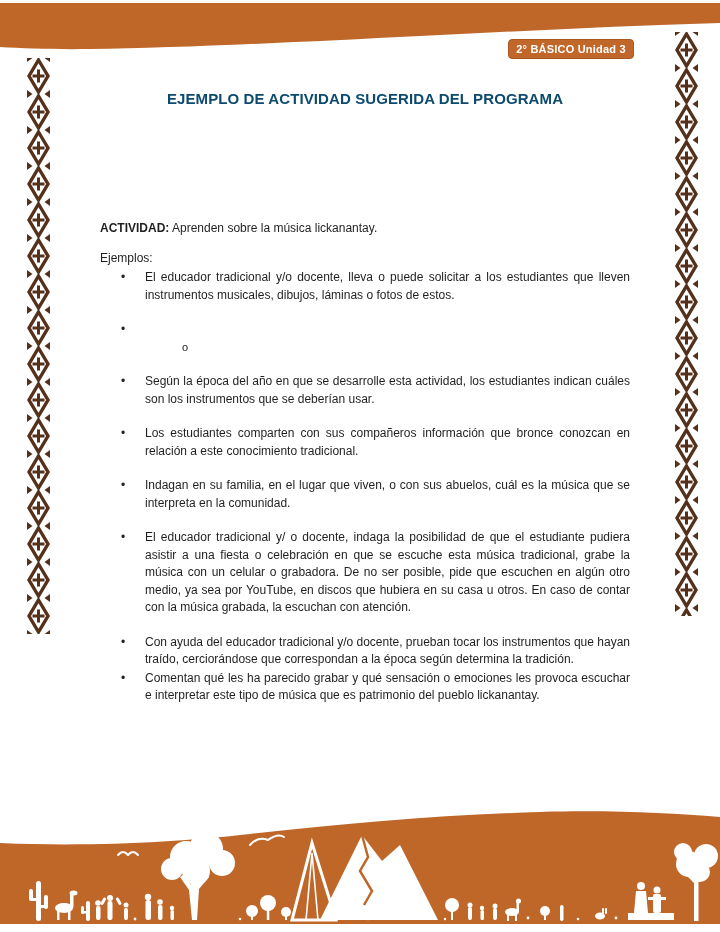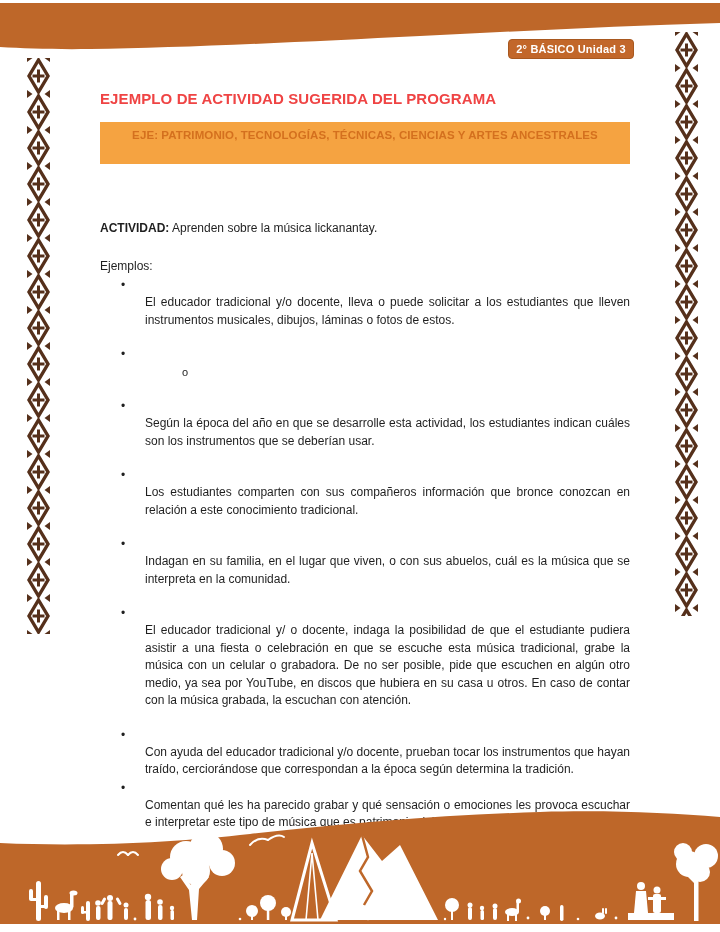--- a/index.html
+++ b/index.html
@@ -9,37 +9,37 @@
   .header-wave{position:absolute;top:0;left:0;width:720px;height:62px;display:block;}
   .unit-badge{position:absolute;top:39px;left:508px;width:126px;height:20px;
       background:#c2672a;border:1px solid #a8581f;border-radius:4px;
       color:#ffffff;font-weight:bold;font-size:11px;line-height:19px;text-align:center;
       letter-spacing:.2px;box-sizing:border-box;}
   
   .orn{position:absolute;display:block;}
   .orn-left{left:27px;top:58px;width:23px;height:576px;}
   .orn-right{left:675px;top:32px;width:23px;height:584px;}
   
-  .page-title{position:absolute;left:100px;top:90px;width:530px;text-align:left;
-      font-size:15px;font-weight:bold;color:#ef4444;letter-spacing:.1px;}
+  .page-title{position:absolute;left:100px;top:90px;width:530px;text-align:center;
+      font-size:15px;font-weight:bold;color:#0c4a6e;letter-spacing:.1px;}
   .eje-banner{position:absolute;left:100px;top:122px;width:530px;height:42px;
       background:#f5a341;box-sizing:border-box;padding-top:7px;text-align:center;
       color:#d4701e;font-weight:bold;font-size:11.5px;letter-spacing:.1px;}
   
   .content{position:absolute;left:100px;top:220px;width:530px;
       font-size:12px;line-height:17.5px;}
   .activity b{font-weight:bold;}
-  .examples{margin-top:20px;}
+  .examples{margin-top:12px;}
   .li{display:flex;margin-top:17px;}
   .li.first{margin-top:2px;}
   .li.sub{margin-top:0;}
   .li.tight{margin-top:1px;}
   .dot{flex:0 0 45px;padding-left:21px;box-sizing:border-box;}
   .dot2{flex:0 0 107px;padding-left:82px;box-sizing:border-box;font-size:11px;}
-  .btext{flex:1;text-align:justify;margin-top:17px;}
+  .btext{flex:1;text-align:justify;}
   
   .footer-art{position:absolute;left:0;bottom:0;width:720px;height:127px;display:block;}
 </style>
 </head>
 <body>
 
 <div class="page">
 
   <svg class="header-wave" viewBox="0 0 720 62" aria-hidden="true">
     <path fill="#be6729" d="M0,3 L720,3 L720,23 C620,26 520,31 420,36 C300,42 180,48 90,49 C55,49.5 25,48.5 0,47 Z"></path>
@@ -72,21 +72,20 @@
         <polygon points="23,-4 17.5,0 23,4" fill="#55301b"></polygon>
         <polygon points="0,32 5.5,36 0,40" fill="#55301b"></polygon>
         <polygon points="23,32 17.5,36 23,40" fill="#55301b"></polygon>
       </pattern>
     </defs>
     <rect x="0" y="0" width="23" height="584" fill="url(#ornR)"></rect>
   </svg>
 
   <div class="page-title">EJEMPLO DE ACTIVIDAD SUGERIDA DEL PROGRAMA</div>
 
-  <div class="eje-banner">EJE: PATRIMONIO, TECNOLOGÍAS, TÉCNICAS, CIENCIAS Y ARTES ANCESTRALES</div>
 
   <div class="content">
     <div class="activity"><b>ACTIVIDAD:</b><span> Aprenden sobre la música lickanantay.</span></div>
 
     <div class="examples">Ejemplos:</div>
 
     <div class="list">
 
       <div class="li first">
         <span class="dot">•</span>

